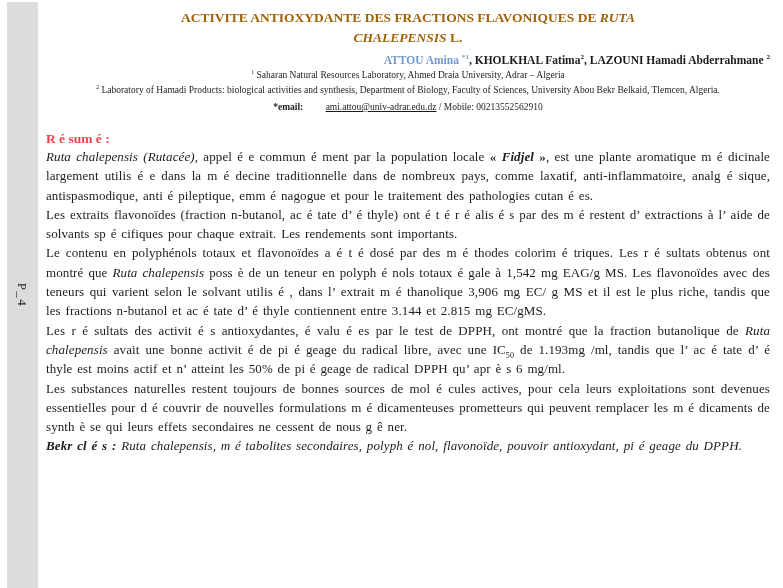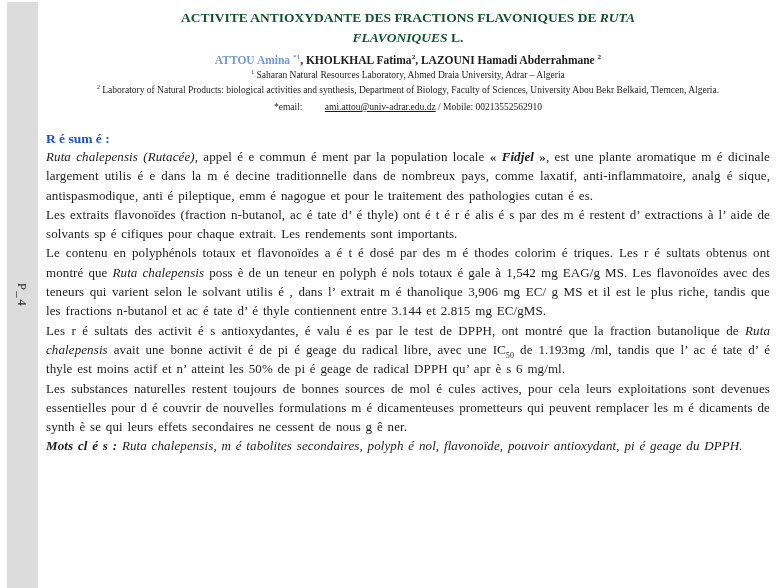--- a/index.html
+++ b/index.html
@@ -43,26 +43,26 @@
     left: 46px;
     top: 0;
     width: 724px;
   }
   .title {
     margin: 8px 0 0 0;
     font-size: 13.5px;
     font-weight: bold;
     text-align: center;
     line-height: 19.5px;
-    color: #14532d;
+    color: #a16207;
   }
   .tline { display: block; }
   .authors {
     margin-top: 6px;
-    text-align: center;
+    text-align: right;
     font-size: 11.5px;
     font-weight: bold;
     line-height: 15px;
   }
   .affil {
     text-align: center;
     font-size: 9.5px;
     line-height: 13.5px;
     margin-top: 1px;
     color: #222222;
@@ -75,21 +75,21 @@
   .contact {
     text-align: center;
     font-size: 9.5px;
     line-height: 13px;
     margin-top: 4px;
   }
   .abstract-heading {
     margin-top: 17px;
     font-size: 13.5px;
     font-weight: bold;
-    color: #1d4ed8;
+    color: #ef4444;
   }
   .para {
     margin: 0;
     font-size: 13px;
     line-height: 19.3px;
     text-align: justify;
     word-spacing: 1.4px;
     letter-spacing: 0.1px;
   }
   sup { font-size: 0.62em; line-height: 0; }
@@ -101,34 +101,34 @@
 <div class="page">
 
   <div class="strip">
     <div class="strip-label">P_4</div>
   </div>
 
   <div class="content">
 
     <h1 class="title">
       <span class="tline"><span>ACTIVITE ANTIOXYDANTE DES FRACTIONS FLAVONIQUES DE </span><span style="font-style: italic;">RUTA</span></span>
-      <span class="tline"><span style="font-style: italic;">FLAVONIQUES</span><span> L.</span></span>
+      <span class="tline"><span style="font-style: italic;">CHALEPENSIS</span><span> L.</span></span>
     </h1>
 
     <div class="authors"><span style="color: rgb(115, 152, 205);">ATTOU Amina </span><sup style="color: rgb(115, 152, 205);">*1</sup><span>, KHOLKHAL Fatima</span><sup>2</sup><span>, LAZOUNI Hamadi Abderrahmane </span><sup>2</sup></div>
 
     <div class="affil"><sup>1</sup><span> Saharan Natural Resources Laboratory, Ahmed Draia University, Adrar – Algeria</span></div>
 
-    <div class="affil affil-2"><sup>2</sup><span> Laboratory of Natural Products: biological activities and synthesis, Department of Biology, Faculty of Sciences, University Abou Bekr Belkaid, Tlemcen, Algeria.</span></div>
+    <div class="affil affil-2"><sup>2</sup><span> Laboratory of Hamadi Products: biological activities and synthesis, Department of Biology, Faculty of Sciences, University Abou Bekr Belkaid, Tlemcen, Algeria.</span></div>
 
-    <div class="contact"><span style="font-weight: normal;">*email: </span><span style="text-decoration: underline; padding-left: 20px;">ami.attou@univ-adrar.edu.dz</span><span> / </span><span style="font-weight: normal;">Mobile:</span><span> 00213552562910</span></div>
+    <div class="contact"><span style="font-weight: bold;">*email: </span><span style="text-decoration: underline; padding-left: 20px;">ami.attou@univ-adrar.edu.dz</span><span> / </span><span style="font-weight: normal;">Mobile:</span><span> 00213552562910</span></div>
 
     <div class="abstract-heading">R é sum é  :</div>
 
     <p class="para"><span style="font-style: italic;">Ruta chalepensis</span><span style="font-style: italic;"> (Rutacée)</span><span>, appel é e commun é ment par la population locale </span><span style="font-weight: bold;">« </span><span style="font-style: italic; font-weight: bold;">Fidjel</span><span style="font-weight: bold;"> »</span><span>, est une plante aromatique m é dicinale largement utilis é e dans la m é decine traditionnelle dans de nombreux pays, comme laxatif, anti-inflammatoire, analg é sique, antispasmodique, anti é pileptique, emm é nagogue et pour le traitement des pathologies cutan é es.</span></p>
     <p class="para"><span>Les extraits flavonoïdes (fraction n-butanol, ac é tate d’ é thyle) ont é t é r é alis é s par des m é restent d’ extractions à l’ aide de solvants sp é cifiques pour chaque extrait. Les rendements sont importants.</span></p>
     <p class="para"><span>Le contenu en polyphénols totaux et flavonoïdes a é t é dosé par des m é thodes colorim é triques. Les r é sultats obtenus ont montré que </span><span style="font-style: italic;">Ruta chalepensis</span><span> poss è de un teneur en polyph é nols totaux é gale à 1,542 mg EAG/g MS. Les flavonoïdes avec des teneurs qui varient selon le solvant utilis é , dans l’ extrait m é thanolique 3,906 mg EC/ g MS et il est le plus riche, tandis que les fractions n-butanol et ac é tate d’ é thyle contiennent entre 3.144 et 2.815 mg EC/gMS.</span></p>
     <p class="para"><span>Les r é sultats des activit é s antioxydantes, é valu é es par le test de DPPH, ont montré que la fraction butanolique de </span><span style="font-style: italic;">Ruta chalepensis</span><span> avait une bonne activit é de pi é geage du radical libre, avec une IC</span><sub>50</sub><span> de 1.193mg /ml, tandis que l’ ac é tate d’ é thyle est moins actif et n’ atteint les 50% de pi é geage de radical DPPH qu’ apr è s 6 mg/ml.</span></p>
     <p class="para"><span>Les substances naturelles restent toujours de bonnes sources de mol é cules actives, pour cela leurs exploitations sont devenues essentielles pour d é couvrir de nouvelles formulations m é dicamenteuses prometteurs qui peuvent remplacer les m é dicaments de synth è se qui leurs effets secondaires ne cessent de nous g ê ner.</span></p>
-    <p class="para"><span style="font-style: italic; font-weight: bold;">Mots cl é s : </span><span style="font-style: italic; margin-top: 38px;">Ruta chalepensis, m é tabolites secondaires, polyph é nol, flavonoïde, pouvoir antioxydant, pi é geage du DPPH.</span></p>
+    <p class="para"><span style="font-style: italic; font-weight: bold;">Bekr cl é s : </span><span style="font-style: italic; margin-top: 38px;">Ruta chalepensis, m é tabolites secondaires, polyph é nol, flavonoïde, pouvoir antioxydant, pi é geage du DPPH.</span></p>
 
   </div>
 </div>
 
 </body></html>

